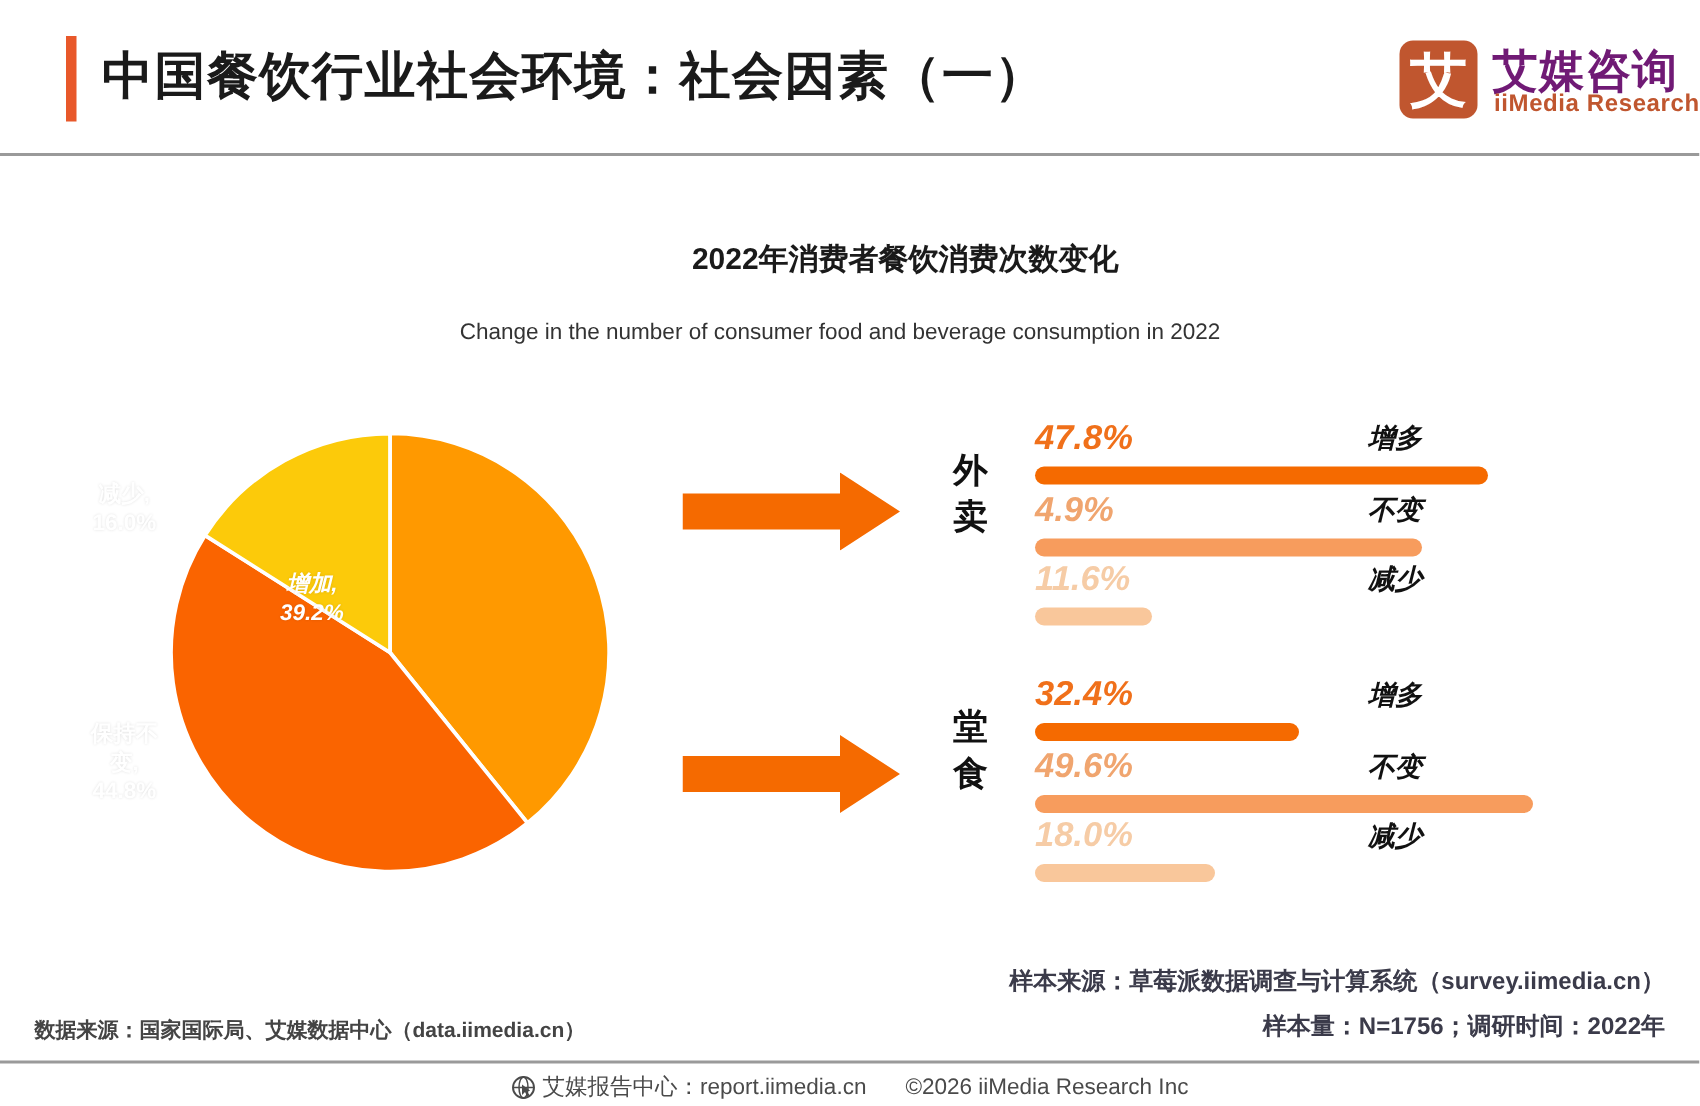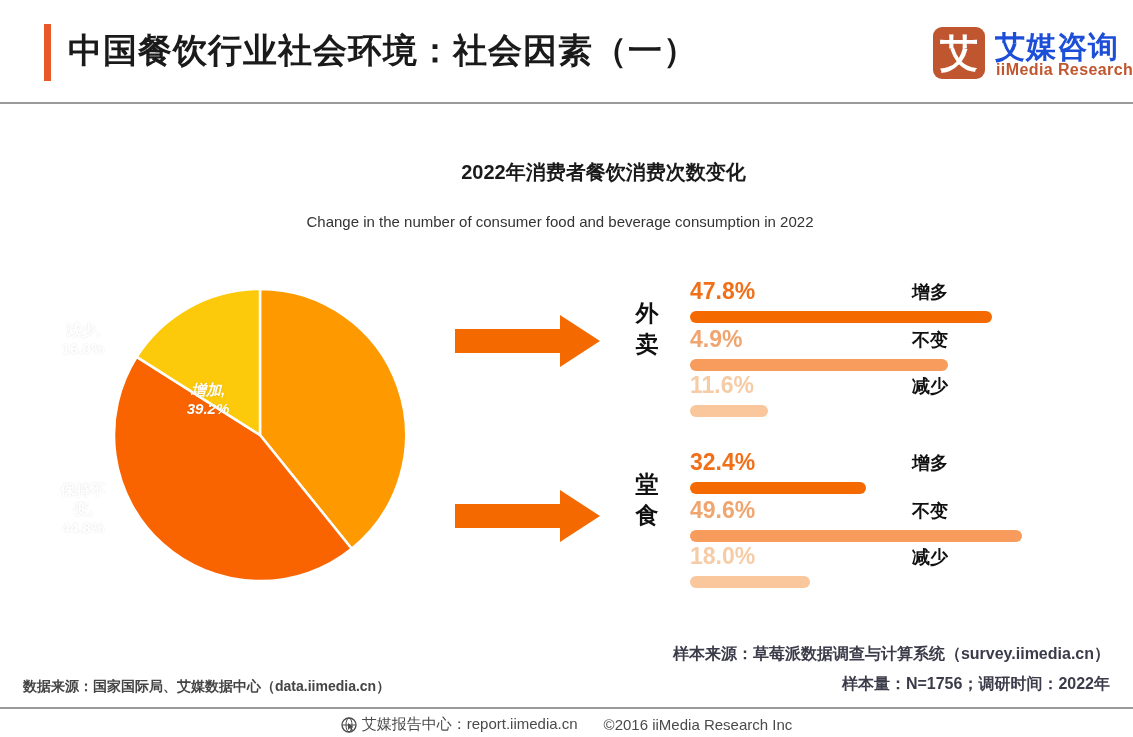--- a/index.html
+++ b/index.html
@@ -25,21 +25,21 @@
     position:absolute;left:0;top:2px;width:52px;height:52px;
     background:#C0562F;border-radius:9px;
   }
   .logo-mark-glyph{
     position:absolute;left:0;top:0;width:52px;height:52px;
     color:#ffffff;font-size:38px;font-weight:bold;line-height:52px;text-align:center;
     font-family:"DejaVu Sans",sans-serif;
   }
   .logo-cn{
     position:absolute;left:62px;top:2px;
-    font-size:30px;font-weight:bold;color:#1d4ed8;letter-spacing:1px;white-space:nowrap;
+    font-size:30px;font-weight:bold;color:#701a75;letter-spacing:1px;white-space:nowrap;
   }
   .logo-en{
     position:absolute;left:63px;top:36px;
     font-size:16px;font-weight:bold;color:#C0562F;letter-spacing:.4px;white-space:nowrap;
   }
 
   
   .chart-title{
     position:absolute;left:0;top:159px;width:1133px;text-align:center;
     font-size:20px;font-weight:bold;color:#1a1a1a;padding-left:37px;
@@ -68,21 +68,21 @@
   
   .bar-group{position:absolute;width:430px;}
   .bar-group.g1{left:630px;top:272px;height:145px;}
   .bar-group.g2{left:630px;top:443px;height:145px;}
 
   .group-label{
     position:absolute;left:0;top:26px;width:34px;
     font-size:23px;font-weight:bold;color:#111111;line-height:31px;text-align:center;
   }
 
-  .bar-row{position:absolute;left:60px;width:370px;height:48px;}
+  .bar-row{position:absolute;left:60px;width:370px;height:48px;font-style:italic;}
   .bar-row.r0{top:6px;}
   .bar-row.r1{top:54px;}
   .bar-row.r2{top:100px;}
 
   .bar-value{
     position:absolute;left:0;top:0;
     font-size:23px;font-weight:bold;white-space:nowrap;
   }
   .bar-cat{
     position:absolute;left:222px;top:2px;
@@ -242,14 +242,14 @@
 <div class="footer">
   <div class="footer-left">
     <svg class="footer-globe" viewBox="0 0 16 16">
       <circle cx="8" cy="8" r="7" fill="none" stroke="#4a4a4a" stroke-width="1.3"></circle>
       <ellipse cx="8" cy="8" rx="3" ry="7" fill="none" stroke="#4a4a4a" stroke-width="1"></ellipse>
       <line x1="1" y1="8" x2="15" y2="8" stroke="#4a4a4a" stroke-width="1"></line>
       <polygon points="7,6 7,13 9,11 10.5,14 12,13.2 10.5,10.5 12.5,10.2" fill="#4a4a4a"></polygon>
     </svg>
     <span class="footer-item">艾媒报告中心：report.iimedia.cn</span>
   </div>
-  <div class="footer-item">©2016  iiMedia Research  Inc</div>
+  <div class="footer-item">©2026  iiMedia Research  Inc</div>
 </div>
 
 </body></html>

